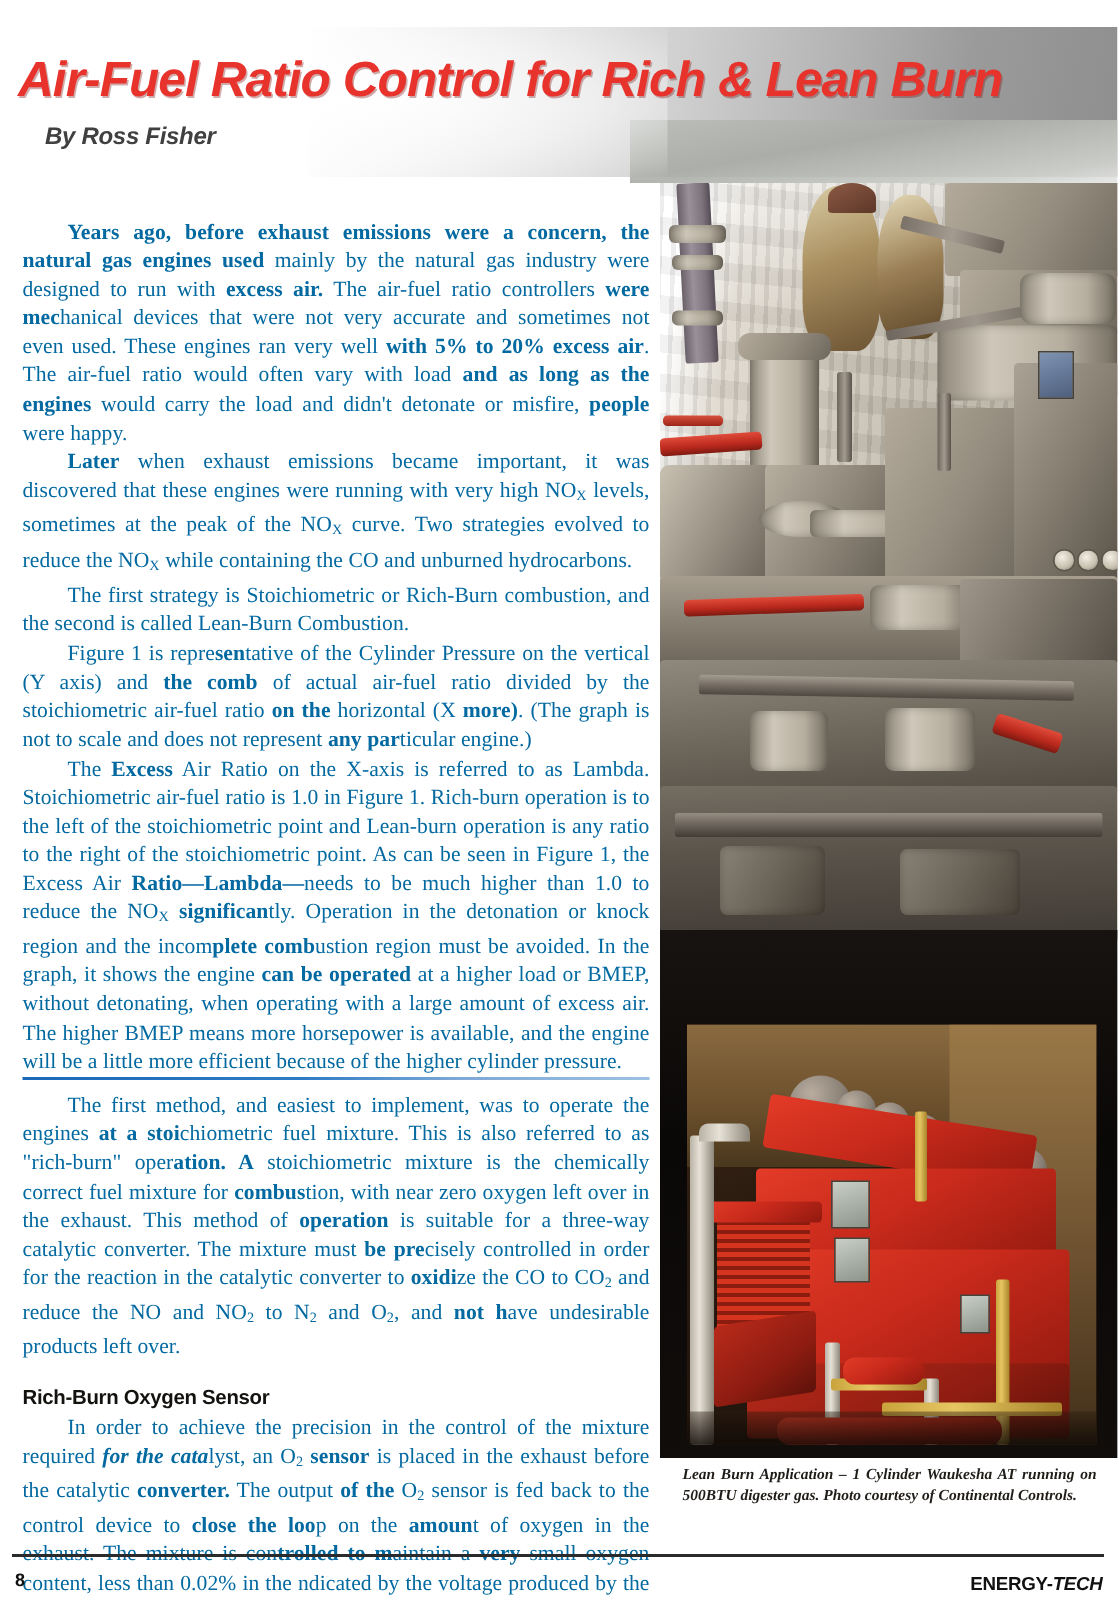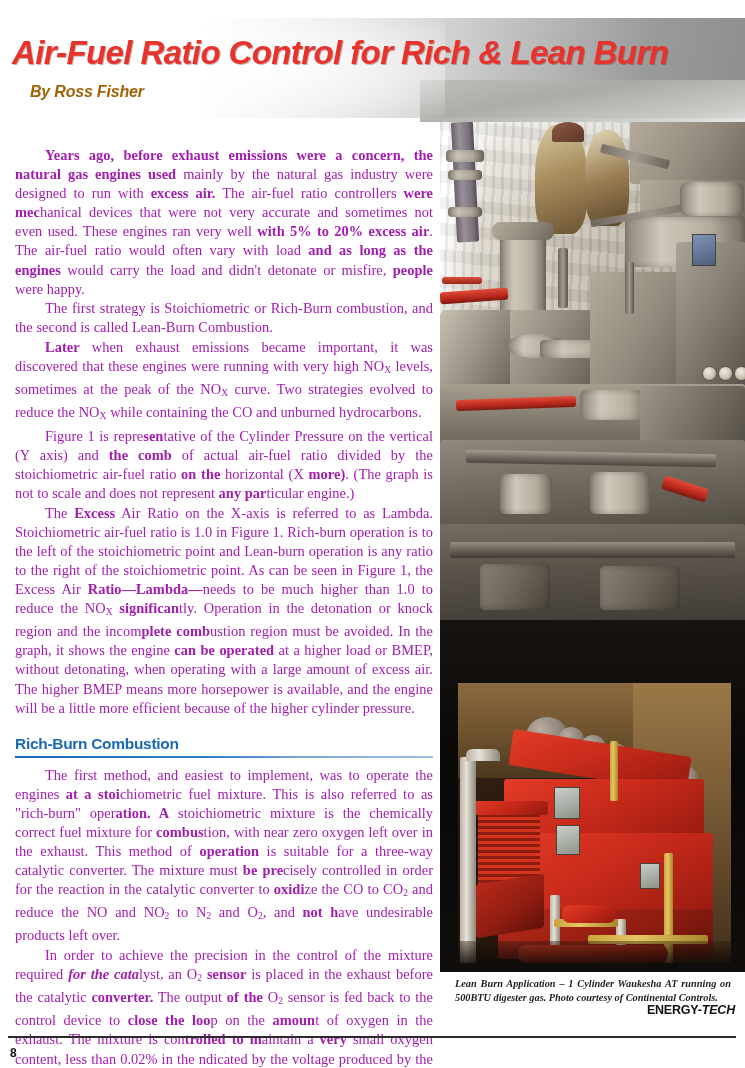--- a/index.html
+++ b/index.html
@@ -62,21 +62,21 @@
     white-space: nowrap;
     line-height: 1;
   }
   #article-byline {
     position: absolute;
     left: 30px; top: 83px;
     font-family: "Liberation Sans", "DejaVu Sans", sans-serif;
     font-style: italic;
     font-weight: bold;
     font-size: 16px;
-    color: #a16207;
+    color: #404040;
     letter-spacing: -0.2px;
   }
 
   
   #photo-top {
     position: absolute;
     left: 440px; top: 122px;
     width: 305px; height: 505px;
     overflow: hidden;
     background: #c9c3b8;
@@ -201,21 +201,21 @@
     position: absolute;
     left: 15px; top: 146px;
     width: 418px;
   }
   .para {
     font-size: 14.4px;
     line-height: 19.1px;
     text-align: justify;
     text-indent: 30px;
     margin: 0 0 0.5px 0;
-    color: #a21caf;
+    color: #0369a1;
     letter-spacing: 0.05px;
   }
   .para b { font-weight: bold; }
   .para sub { font-size: 9.5px; vertical-align: -2px; }
 
   h2.section-head {
     font-family: "Liberation Sans", "DejaVu Sans", sans-serif;
     font-size: 15.5px;
     font-weight: bold;
     color: #1a68b8;
@@ -248,21 +248,21 @@
   #footer-page {
     position: absolute;
     left: 10px; top: 1046px;
     font-family: "Liberation Sans", "DejaVu Sans", sans-serif;
     font-size: 12px;
     font-weight: bold;
     color: #111;
   }
   #footer-brand {
     position: absolute;
-    right: 10px; top: 1003px;
+    right: 10px; top: 1049px;
     font-family: "Liberation Sans", "DejaVu Sans", sans-serif;
     font-size: 12.5px;
     font-weight: bold;
     color: #111;
     letter-spacing: -0.2px;
   }
   #footer-brand i { font-style: italic; }
 </style>
 </head>
 <body>
@@ -378,33 +378,33 @@
     <div style="position:absolute; left:0; top:258px; width:273px; height:22px; background:linear-gradient(180deg, rgba(40,26,14,.4), rgba(16,10,6,.85));"></div>
   </div>
 </div>
 
 <div id="photo-caption">Lean Burn Application – 1 Cylinder Waukesha AT running on 500BTU digester gas. Photo courtesy of Continental Controls.</div>
 
 <div id="text-column">
 
   <p class="para"><b>Years ago, before exhaust emissions were a concern, the natural gas engines used</b> mainly by the natural gas industry were designed to run with <b>excess air.</b> The air-fuel ratio controllers <b>were mec</b>hanical devices that were not very accurate and sometimes not even used. These engines ran very well <b>with 5% to 20% excess air</b>. The air-fuel ratio would often vary with load <b>and as long as the engines</b> would carry the load and didn't detonate or misfire, <b>people</b> were happy.</p>
 
+  <p class="para"><b>Later</b> when exhaust emissions became important, it was discovered that these engines were running with very high NO<sub>X</sub> levels, sometimes at the peak of the NO<sub>X</sub> curve. Two strategies evolved to reduce the NO<sub>X</sub> while containing the CO and unburned hydrocarbons.</p>
+
   <p class="para">The first strategy is Stoichiometric or Rich-Burn combustion, and the second is called Lean-Burn Combustion.</p>
 
-  <p class="para"><b>Later</b> when exhaust emissions became important, it was discovered that these engines were running with very high NO<sub>X</sub> levels, sometimes at the peak of the NO<sub>X</sub> curve. Two strategies evolved to reduce the NO<sub>X</sub> while containing the CO and unburned hydrocarbons.</p>
-
   <p class="para">Figure 1 is repre<b>sen</b>tative of the Cylinder Pressure on the vertical (Y axis) and <b>the comb</b> of actual air-fuel ratio divided by the stoichiometric air-fuel ratio <b>on the</b> horizontal (X <b>more)</b>. (The graph is not to scale and does not represent <b>any par</b>ticular engine.)</p>
 
   <p class="para">The <b>Excess</b> Air Ratio on the X-axis is referred to as Lambda. Stoichiometric air-fuel ratio is 1.0 in Figure 1. Rich-burn operation is to the left of the stoichiometric point and Lean-burn operation is any ratio to the right of the stoichiometric point. As can be seen in Figure 1, the Excess Air <b>Ratio—Lambda—</b>needs to be much higher than 1.0 to reduce the NO<sub>X</sub> <b>significan</b>tly. Operation in the detonation or knock region and the incom<b>plete comb</b>ustion region must be avoided. In the graph, it shows the engine <b>can be operated</b> at a higher load or BMEP, without detonating, when operating with a large amount of excess air. The higher BMEP means more horsepower is available, and the engine will be a little more efficient because of the higher cylinder pressure.</p>
 
-  <h2 class="section-head">Rich-Burn Combustion</h2>
   <div class="head-rule"></div>
 
   <p class="para">The first method, and easiest to implement, was to operate the engines <b>at a stoi</b>chiometric fuel mixture. This is also referred to as "rich-burn" oper<b>ation. A</b> stoichiometric mixture is the chemically correct fuel mixture for <b>combus</b>tion, with near zero oxygen left over in the exhaust. This method of <b>operation</b> is suitable for a three-way catalytic converter. The mixture must <b>be pre</b>cisely controlled in order for the reaction in the catalytic converter to <b>oxidi</b>ze the CO to CO<sub>2</sub> and reduce the NO and NO<sub>2</sub> to N<sub>2</sub> and O<sub>2</sub>, and <b>not h</b>ave undesirable products left over.</p>
 
+  <h3 class="sub-head">Rich-Burn Oxygen Sensor</h3>
 
   <p class="para">In order to achieve the precision in the control of the mixture required <b><i>for the cata</i></b>lyst, an O<sub>2</sub> <b>sensor</b> is placed in the exhaust before the catalytic <b>converter.</b> The output <b>of the</b> O<sub>2</sub> sensor is fed back to the control device to <b>close the loo</b>p on the <b>amoun</b>t of oxygen in the exhaust. The mixture is con<b>trolled to m</b>aintain a <b>very</b> small oxygen content, less than 0.02% in the ndicated by the voltage produced by the O sensor. This indi combustion process is consuming nearly all of the oxygen. If a higher oxygen content is indicated, the engine is running too lean, while a lower oxygen content indicates the mixture is too rich.</p>
 
 </div>
 
 <div id="footer-rule"></div>
 <div id="footer-page">8</div>
 <div id="footer-brand"><span>ENERGY-</span><i>TECH</i></div>
 
 </body></html>

